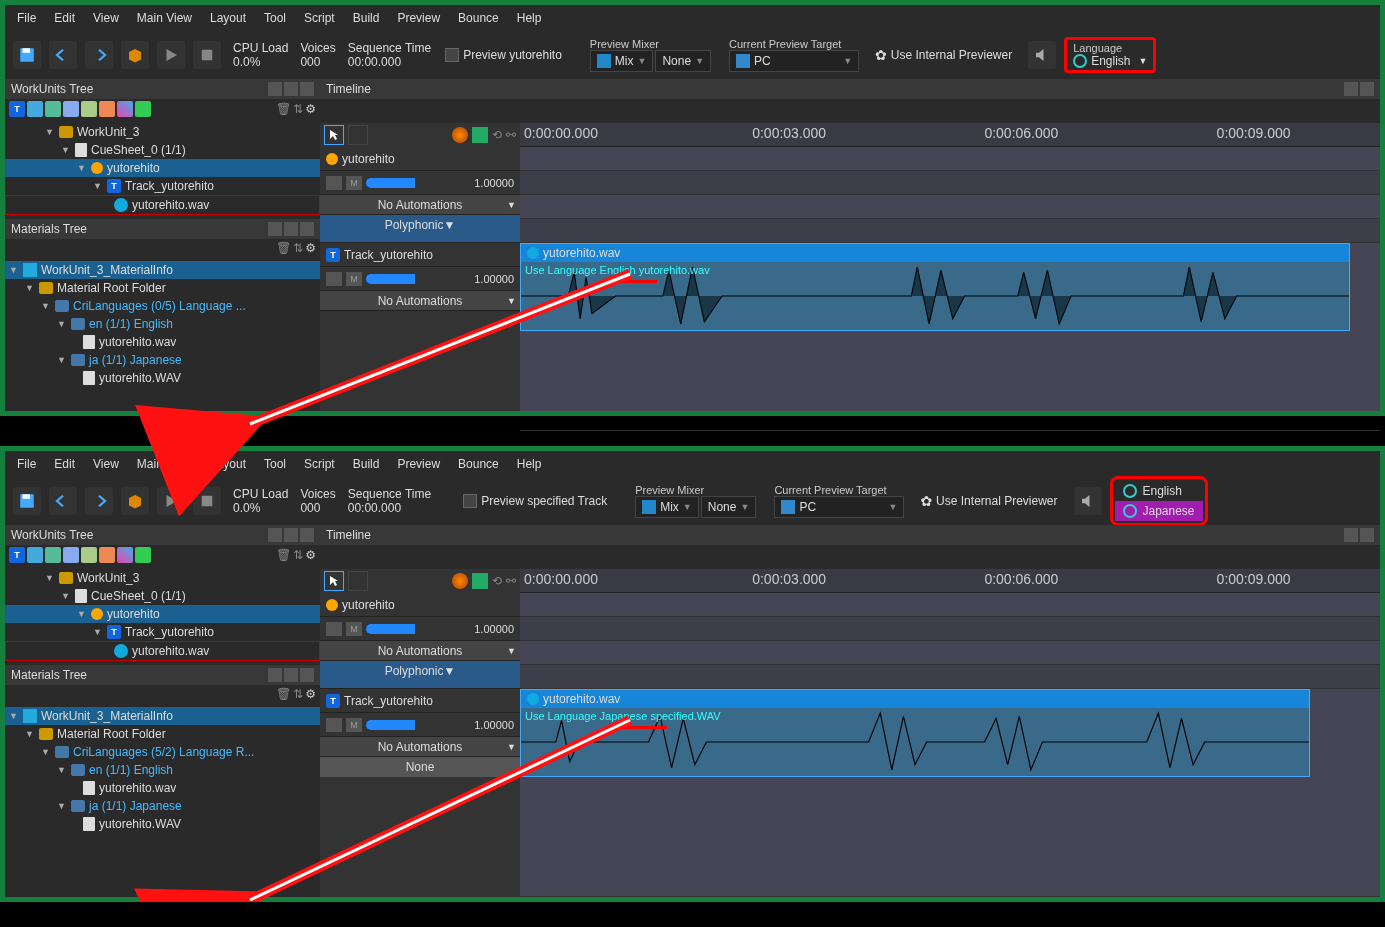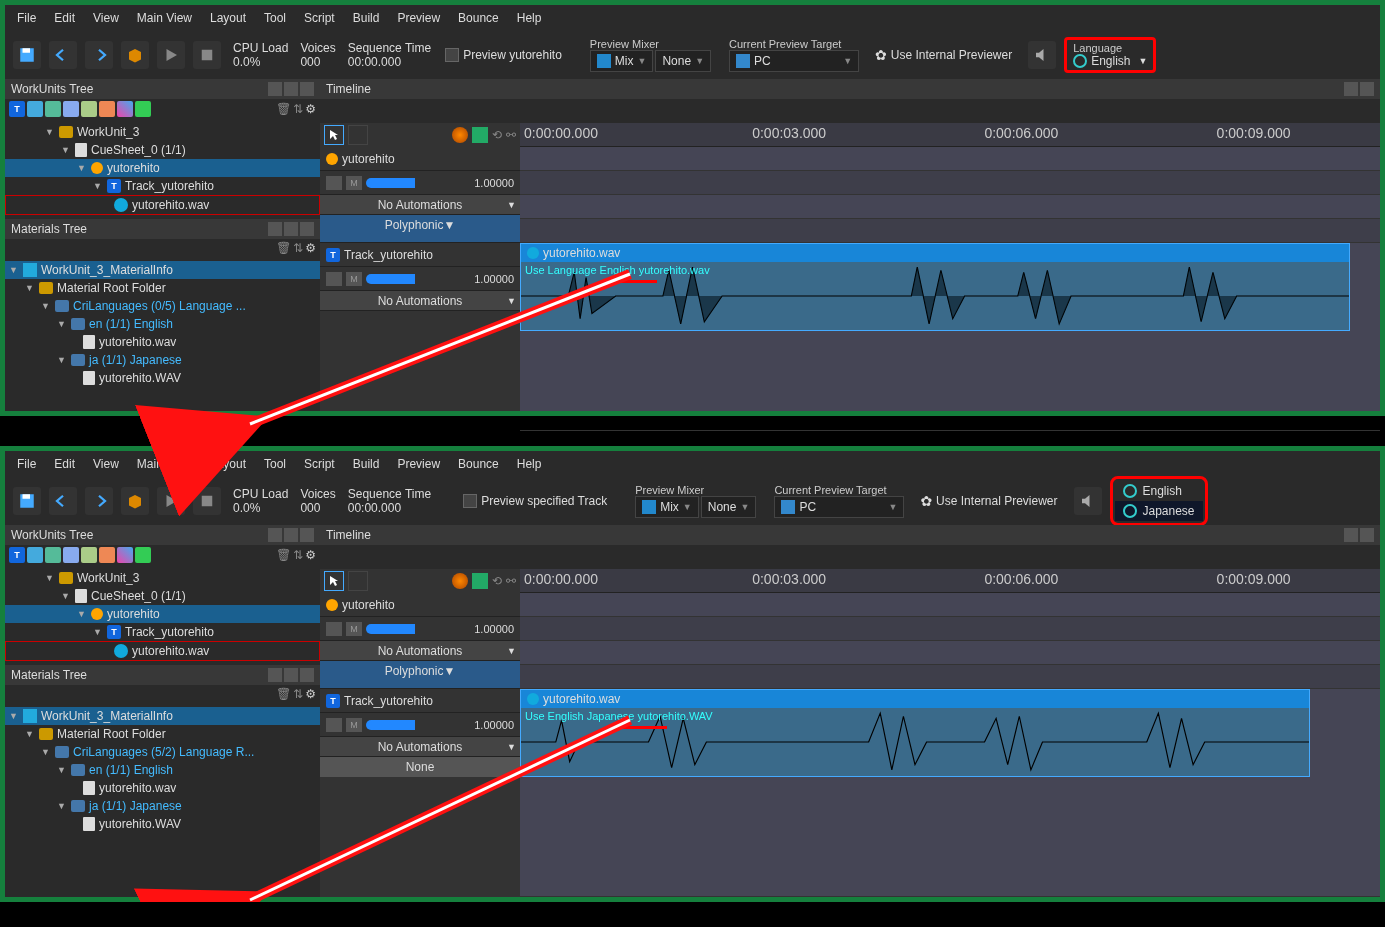--- a/index.html
+++ b/index.html
@@ -54,21 +54,21 @@
 .wav-clip .ul{position:absolute;height:3px;background:#f00}
 .waveform{position:absolute;inset:0}
 .waveform svg{width:100%;height:100%}
 .arrow-annot{position:absolute;pointer-events:none}
 .arrow-annot svg{overflow:visible}
 .none-row{background:#555;color:#ccc;text-align:center;height:20px;line-height:20px}
 .stack{display:flex;flex-direction:column}
 .gap{height:30px;background:#000}
 .lang-menu{border:3px solid #f00;border-radius:8px;padding:2px;background:#2a2a2a}
 .lang-menu .item{display:flex;align-items:center;gap:6px;padding:3px 8px}
-.lang-menu .item.sel{background:#0f172a}
+.lang-menu .item.sel{background:#a21caf}
 .orange-dot{width:12px;height:12px;background:orange;border-radius:50%}
 .folder-ic{width:14px;height:12px;background:#c90;border-radius:2px}
 .folder-ic.blue{background:#47a}
 .file-ic{width:12px;height:14px;background:#ddd;border-radius:1px}
 .wav-ic{width:14px;height:14px;background:#1ad;border-radius:50%}
 .t-ic{width:14px;height:14px;background:#16d;border-radius:2px;display:flex;align-items:center;justify-content:center;font-size:9px;font-weight:bold;color:#fff}
 .m-box{width:16px;height:14px;background:#555;display:flex;align-items:center;justify-content:center;font-size:9px;color:#999}
 .tl-ruler-container{display:flex}
 .ruler-left{width:200px;background:#333;display:flex;gap:4px;align-items:center;padding:0 4px}
 </style>
@@ -641,21 +641,21 @@
             <div class="lane alt"></div>
         <div class="wav-clip" style="top:96px;height:88px;right:70px">
           <div class="hdr">
                 <span class="wav-ic" style="width:12px;height:12px"></span>
                 <span>yutorehito.wav</span>
               </div>
           <div class="body">
             <div class="waveform"><svg viewBox="0 0 680 66" preserveAspectRatio="none">
                     <path d="M0 33 L30 33 L35 12 L42 52 L50 33 L110 33 L120 8 L130 58 L140 10 L150 55 L160 33 L200 33 L300 33 L310 5 L320 60 L330 8 L340 55 L350 33 L400 33 L410 10 L420 55 L430 8 L440 60 L450 33 L540 33 L550 5 L560 58 L570 10 L580 55 L590 33 L680 33" fill="none" stroke="#000" stroke-width="1"></path>
                   </svg></div>
-            <span class="ann">Use English Japanese yutorehito.WAV</span>
+            <span class="ann">Use Language Japanese specified.WAV</span>
             <div class="ul" style="left:94px;top:18px;width:52px"></div>
           </div>
         </div>
         <div class="lane" style="top:184px;position:absolute;left:0;right:0;height:120px"></div>
       </div>
     </div>
     <div class="arrow-annot" style="left:-90px;top:185px">
       <svg width="420" height="200">
             <defs>
               <marker id="ah2" markerWidth="12" markerHeight="12" refX="2" refY="6" orient="auto">

